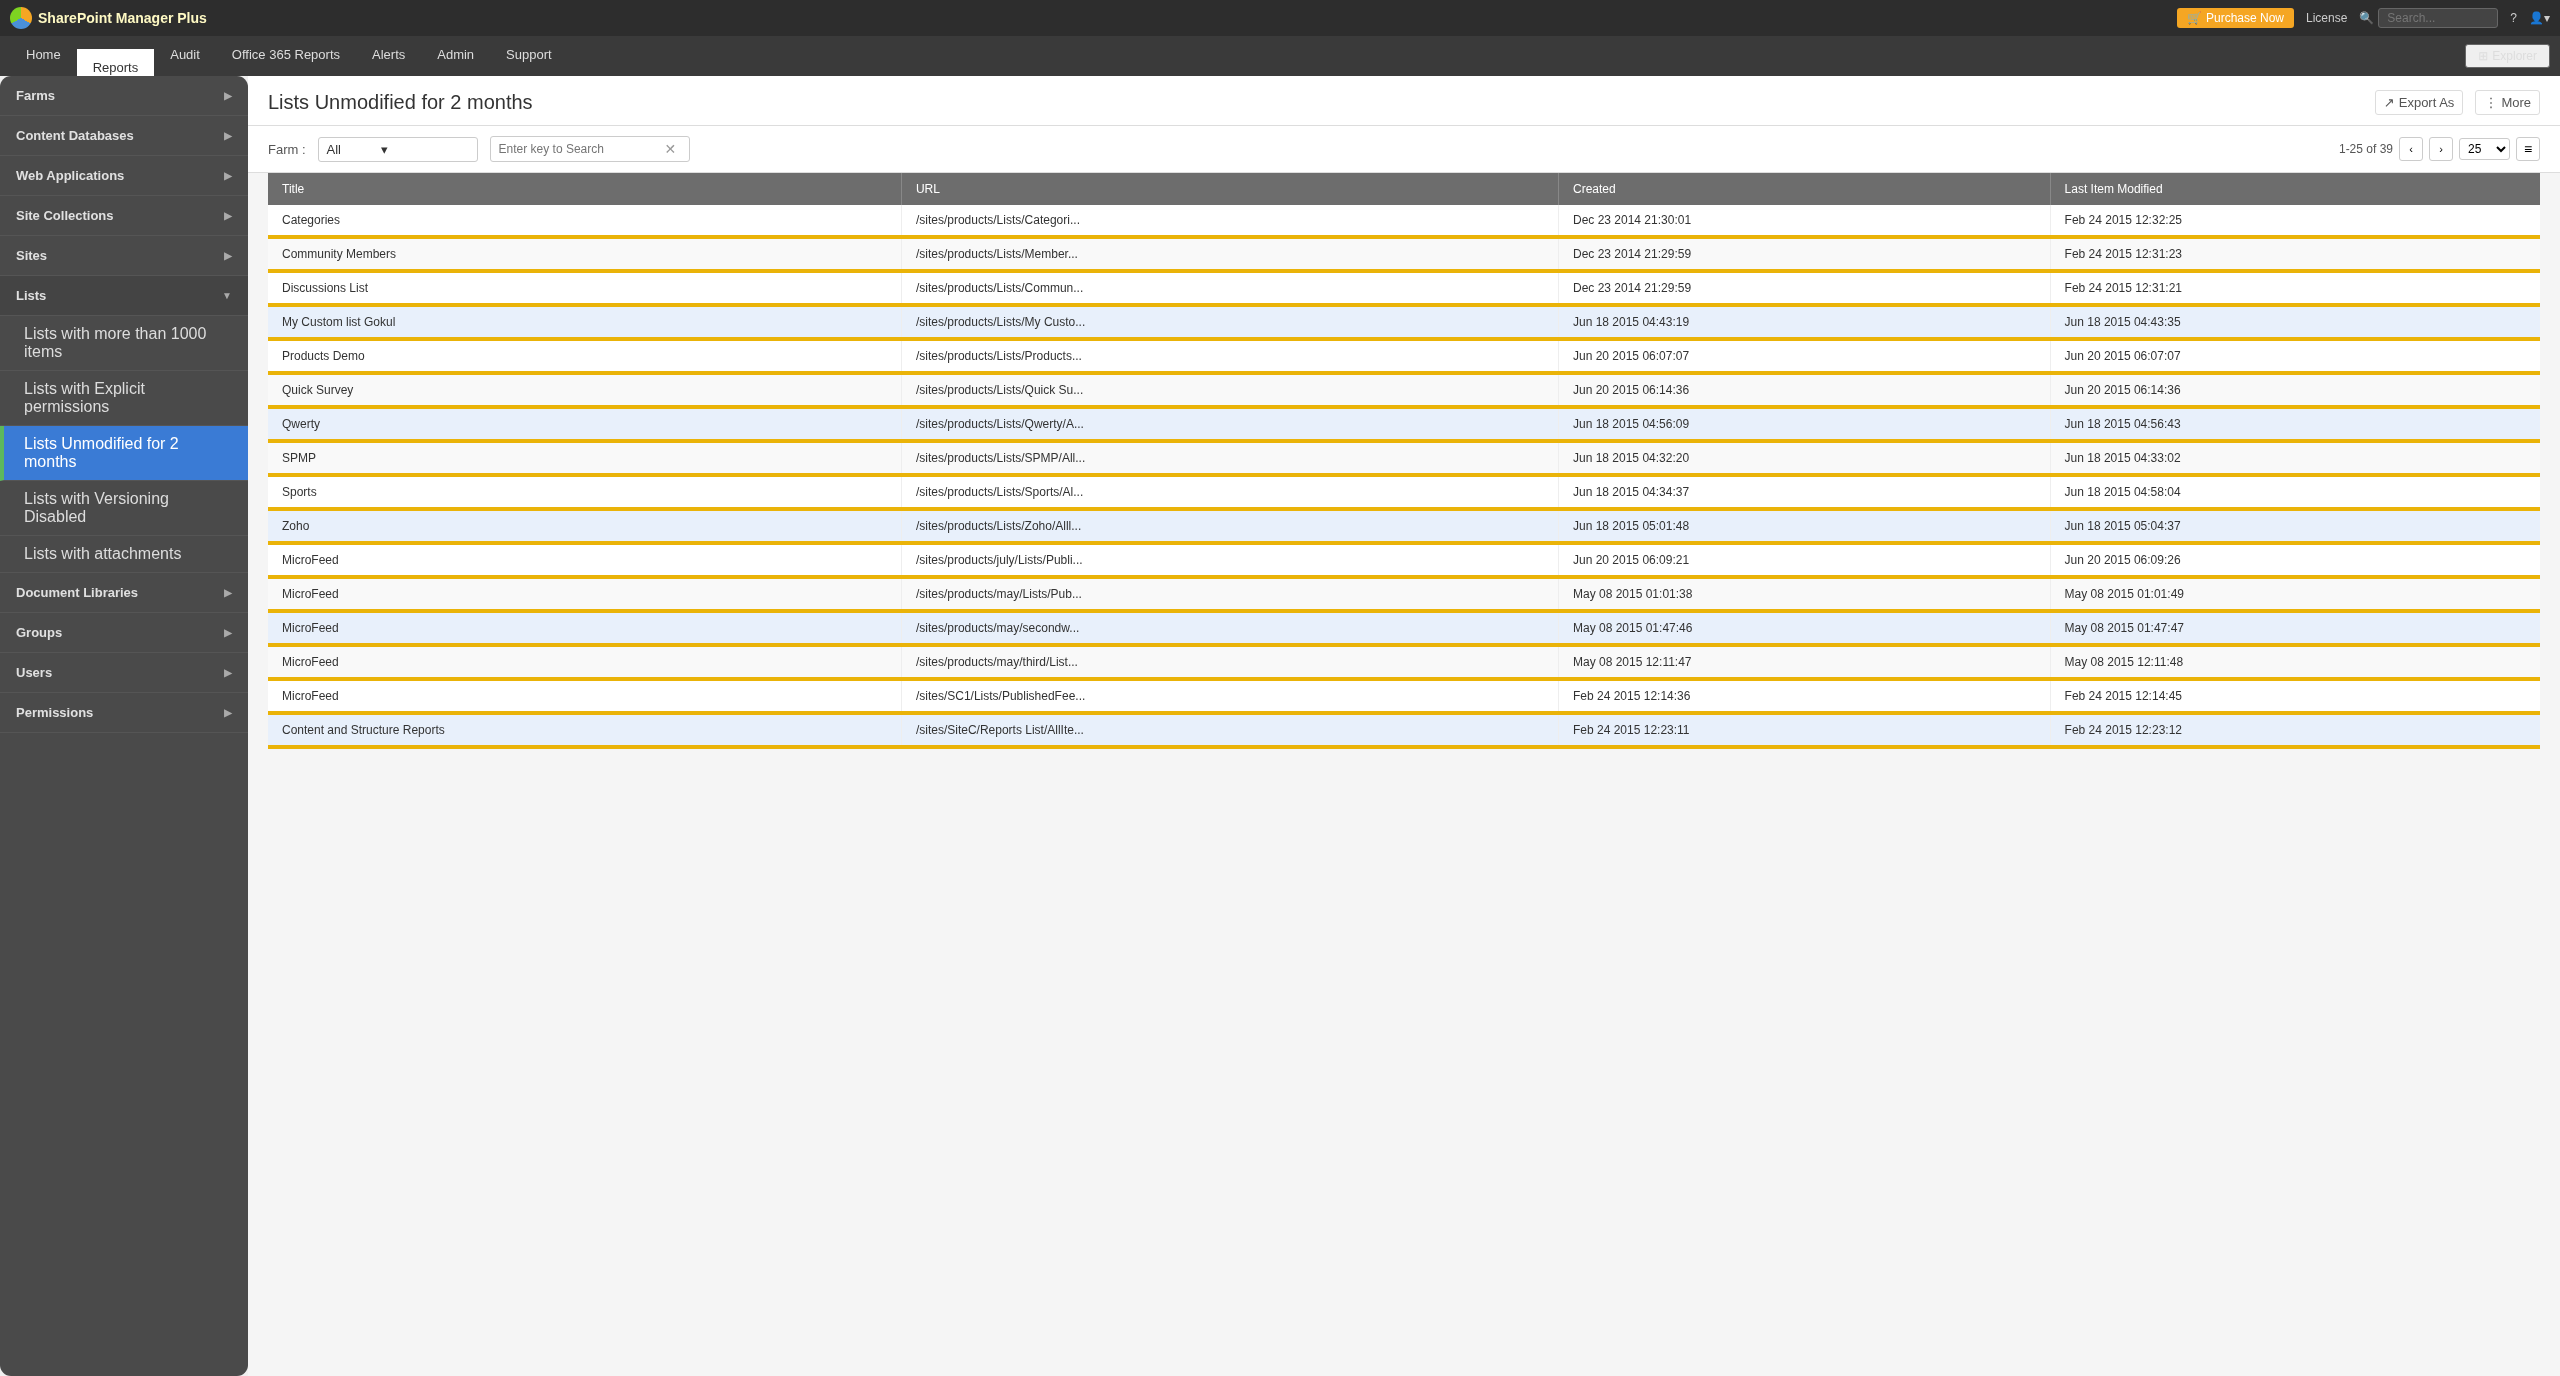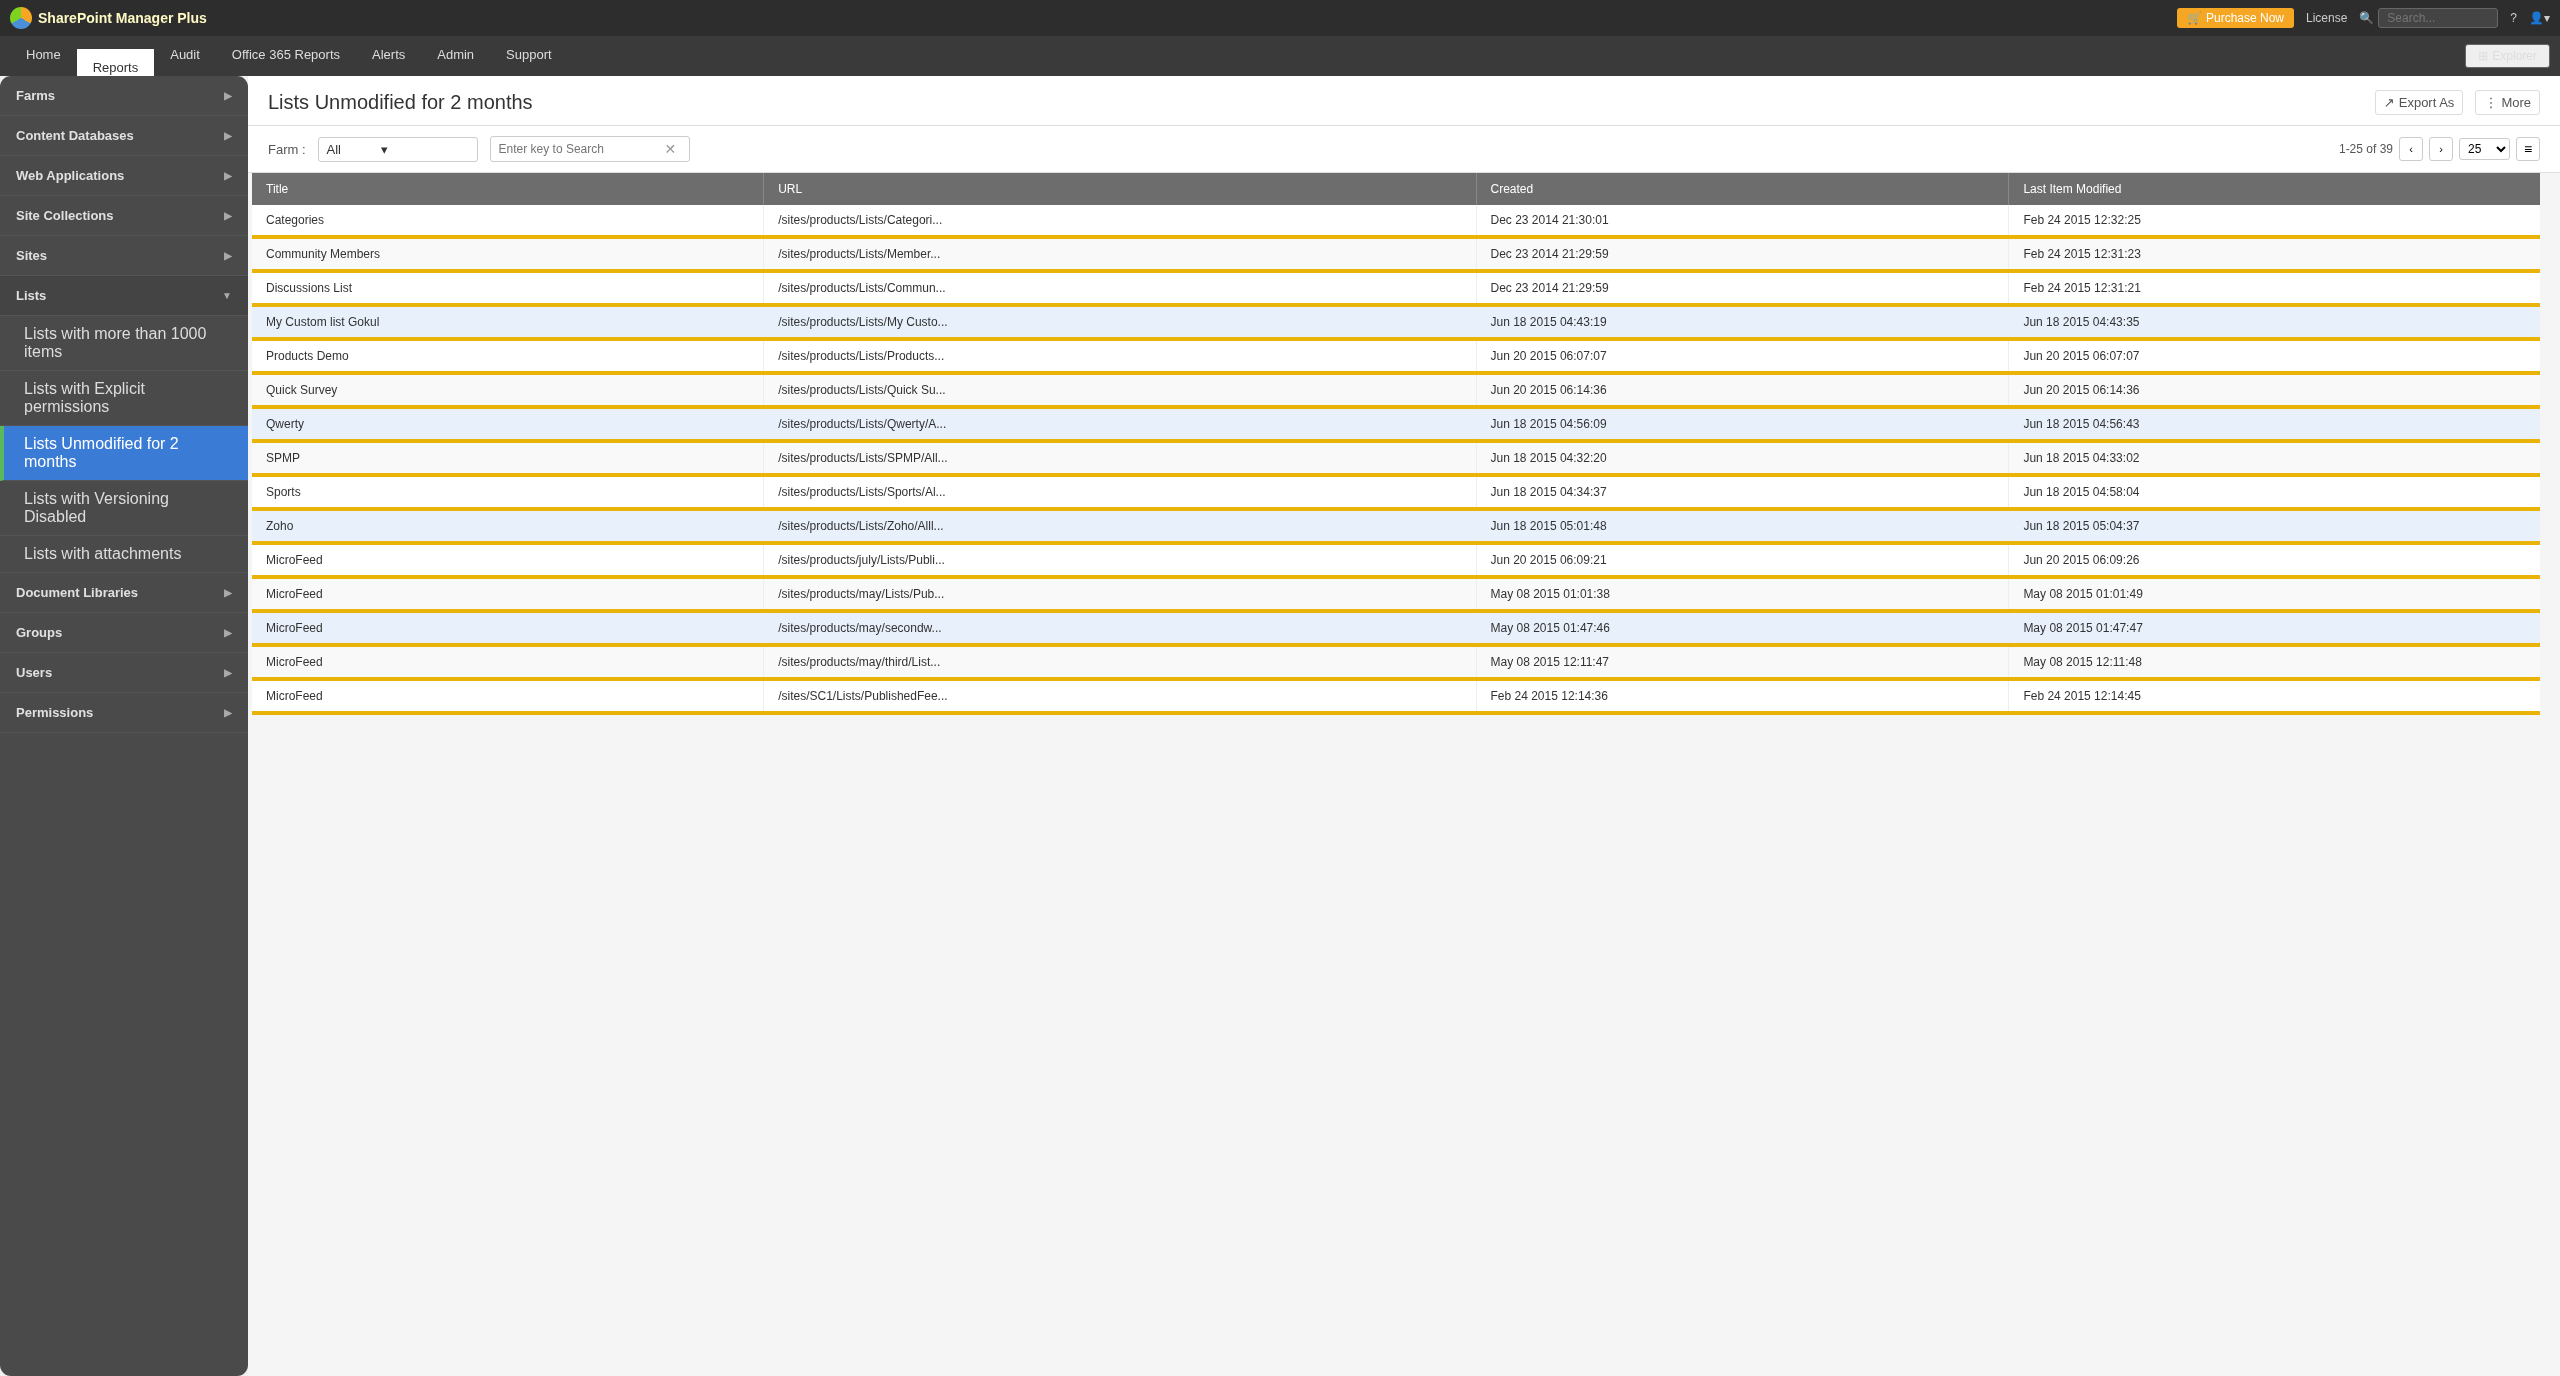--- a/index.html
+++ b/index.html
@@ -257,21 +257,21 @@
       display: flex;
       align-items: center;
       justify-content: center;
       font-size: 14px;
     }
 
     
     .table-container {
       flex: 1;
       overflow-y: auto;
-      padding: 0 20px 20px 4px;
+      padding: 0 20px 20px 20px;
     }
     table {
       width: 100%;
       border-collapse: collapse;
       background: #fff;
     }
     thead tr { background: #6d6d6d; color: #fff; }
     thead th {
       padding: 9px 14px;
       text-align: left;
@@ -529,18 +529,24 @@
       <td>/sites/products/may/third/List...</td>
       <td>May 08 2015 12:11:47</td>
       <td>May 08 2015 12:11:48</td>
     </tr>
             <tr>
       <td>MicroFeed</td>
       <td>/sites/SC1/Lists/PublishedFee...</td>
       <td>Feb 24 2015 12:14:36</td>
       <td>Feb 24 2015 12:14:45</td>
     </tr>
+            <tr class="highlight">
+      <td>Content and Structure Reports</td>
+      <td>/sites/SiteC/Reports List/AllIte...</td>
+      <td>Feb 24 2015 12:23:11</td>
+      <td>Feb 24 2015 12:23:12</td>
+    </tr>
           </tbody>
       </table>
     </div>
 
   </div>
 </div>
 
 </body></html>

